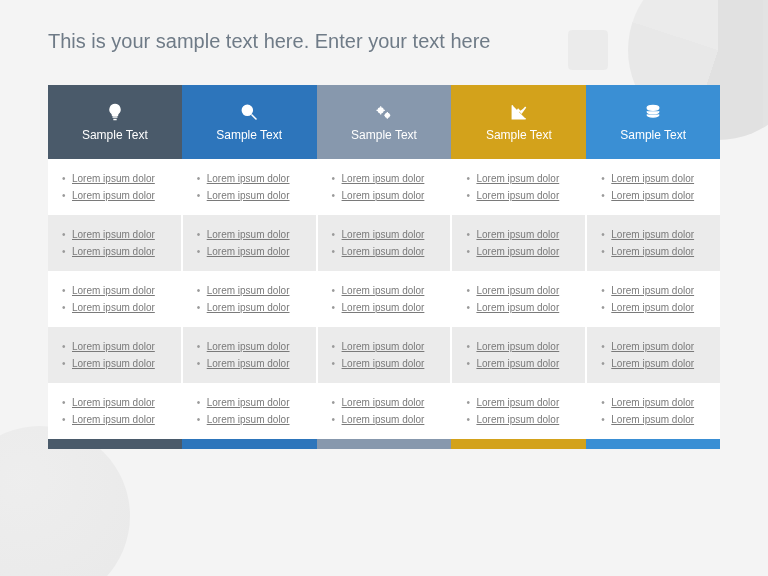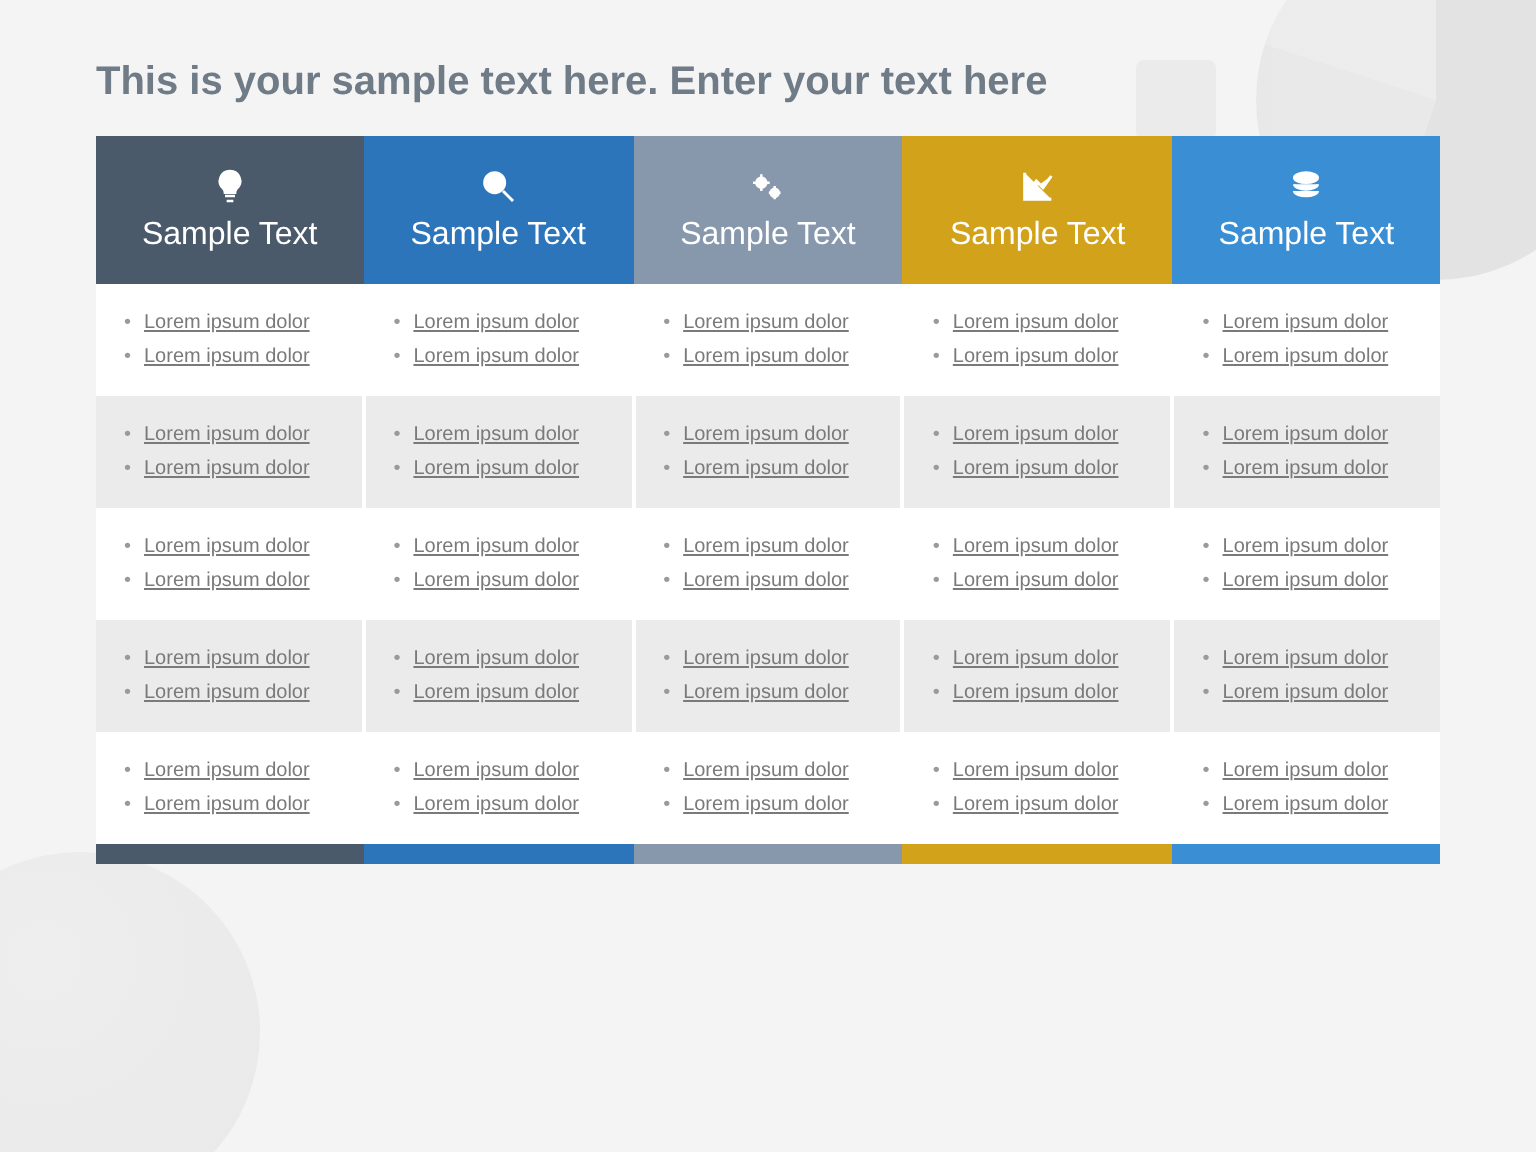--- a/index.html
+++ b/index.html
@@ -8,25 +8,25 @@
 
   .bg-deco { position: absolute; inset: 0; opacity: 0.07; pointer-events: none; }
   .bg-deco .pie { position: absolute; right: -40px; top: -40px; width: 180px; height: 180px; background: conic-gradient(#000 0 55%, #555 55% 80%, #888 80% 100%); border-radius: 50%; }
   .bg-deco .coin { position: absolute; left: -50px; bottom: -30px; width: 180px; height: 180px; border-radius: 50%; background: radial-gradient(circle at 40% 30%, #999, #555); }
   .bg-deco .icon { position: absolute; width: 40px; height: 40px; background: #888; border-radius: 4px; }
   .bg-deco .icon.i1 { right: 160px; top: 30px; }
   .bg-deco .icon.i2 { right: 200px; top: 90px; border-radius: 50%; }
 
   .slide { position: relative; width: 768px; height: 576px; padding: 30px 48px 0 48px; }
 
-  .title { color: #6f7b87; font-size: 20px; font-weight: 700; margin-bottom: 15px; }
+  .title { color: #6f7b87; font-size: 20px; font-weight: 400; margin-bottom: 32px; }
 
   .table { width: 100%; border-collapse: collapse; background: #fff; }
   .thead-row { height: 74px; }
-  .th { text-align: center; vertical-align: middle; color: #fff; font-size: 16px; font-weight: 400; padding: 8px 4px; }
+  .th { text-align: center; vertical-align: middle; color: #fff; font-size: 12px; font-weight: 400; padding: 8px 4px; }
   .th .icon-wrap { display: block; margin: 0 auto 6px auto; width: 20px; height: 20px; }
   .th svg { width: 20px; height: 20px; fill: #fff; stroke: #fff; }
 
   .td { font-size: 10px; color: #7a7a7a; padding: 10px 8px 10px 14px; vertical-align: middle; border-right: 2px solid #fff; }
   .td:last-child { border-right: none; }
   .td ul { list-style: none; }
   .td li { position: relative; padding-left: 10px; line-height: 1.5; margin: 2px 0; white-space: nowrap; text-decoration: underline; }
   .td li::before { content: "•"; position: absolute; left: 0; top: 0; color: #9a9a9a; }
 
   .row-odd .td  { background: #ffffff; }

